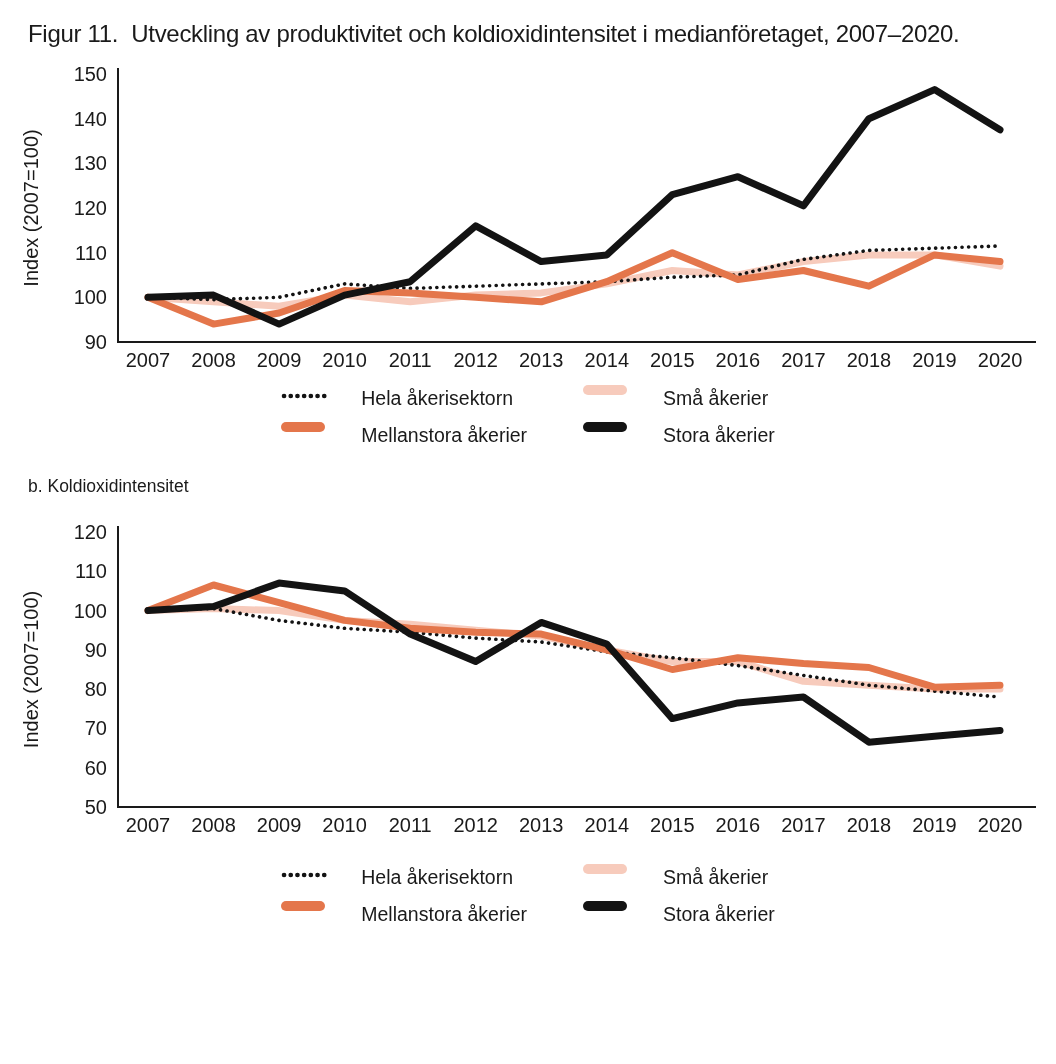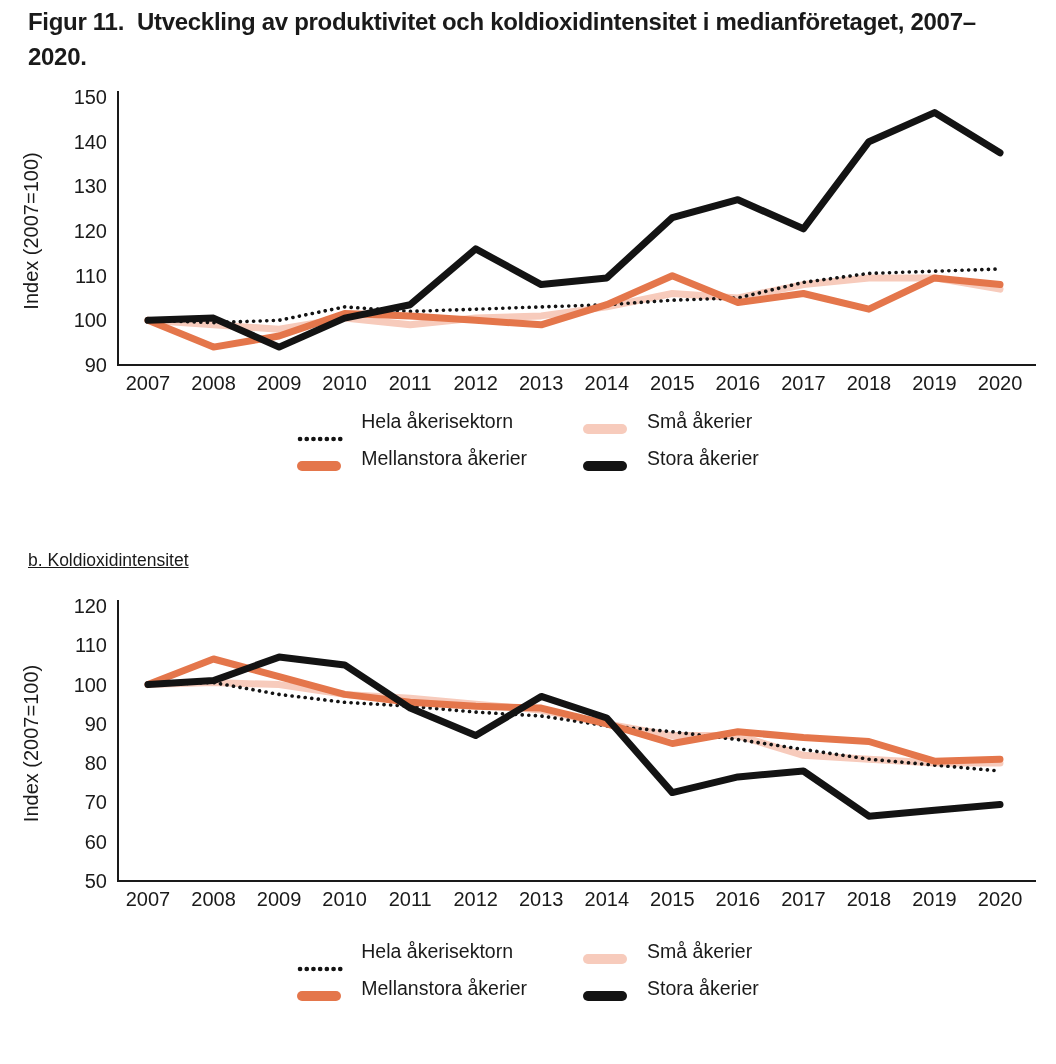--- a/index.html
+++ b/index.html
@@ -1,26 +1,26 @@
 <!DOCTYPE html>
 <html><head>
 <meta charset="utf-8">
 <style>
   html,body{margin:0;padding:0;background:#fff;}
   body{width:1056px;height:1064px;overflow:hidden;font-family:"Liberation Sans",sans-serif;color:#1a1a1a;}
-  .figure-title{margin:4px 28px 0 28px;width:1005px;font-size:24px;line-height:35px;font-weight:700;letter-spacing:-0.3px;}
+  .figure-title{margin:16px 28px 0 28px;width:1005px;font-size:24px;line-height:35px;font-weight:400;letter-spacing:-0.3px;}
   .figure-title .fig-label{display:inline-block;margin-right:13px;}
   .section-label{margin:29px 0 0 28px;font-size:17.5px;line-height:21px;}
-  .section-label.b{margin-top:79px;text-decoration:underline;}
+  .section-label.b{margin-top:28px;}
   svg.chart{display:block;margin-top:3px;}
   svg.chart.b{margin-top:13px;}
   svg text{font-family:"Liberation Sans",sans-serif;fill:#1a1a1a;}
   .legend{display:grid;grid-template-columns:auto auto;column-gap:56px;row-gap:11px;width:max-content;margin:12px auto 0 auto;}
   .legend.b{margin-top:24px;}
-  .legend-item{display:flex;align-items:flex-end;gap:20px;}
+  .legend-item{display:flex;align-items:flex-start;gap:36px;}
   .legend-label{font-size:19.5px;line-height:26px;white-space:nowrap;}
   .sw{width:44px;flex:0 0 44px;height:10px;border-radius:5px;}
   .sw.dotted{height:6px;border-radius:0;background:none !important;}
 </style>
 </head>
 <body>
 
 <div>
 
   <div class="figure-title"><span class="fig-label">Figur 11.</span><span>Utveckling av produktivitet och koldioxidintensitet i medianföretaget, 2007–2020.</span></div>

